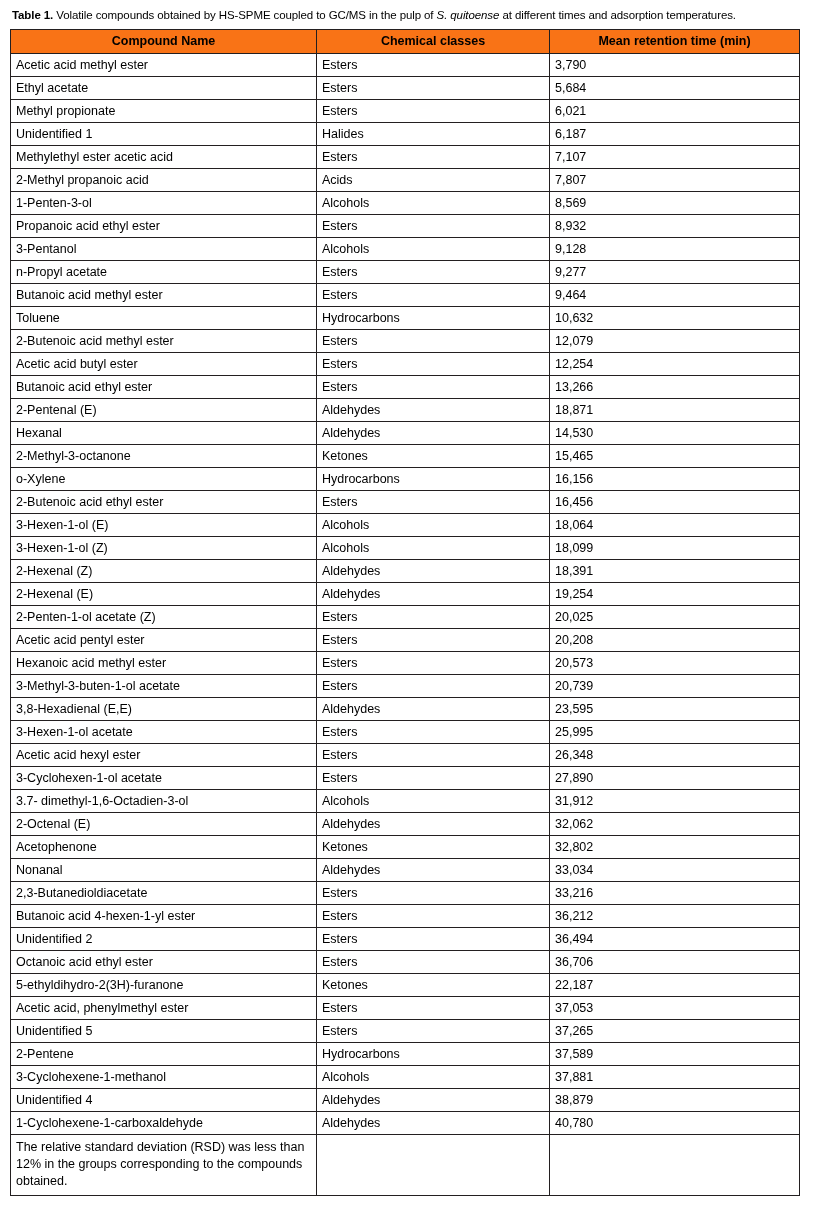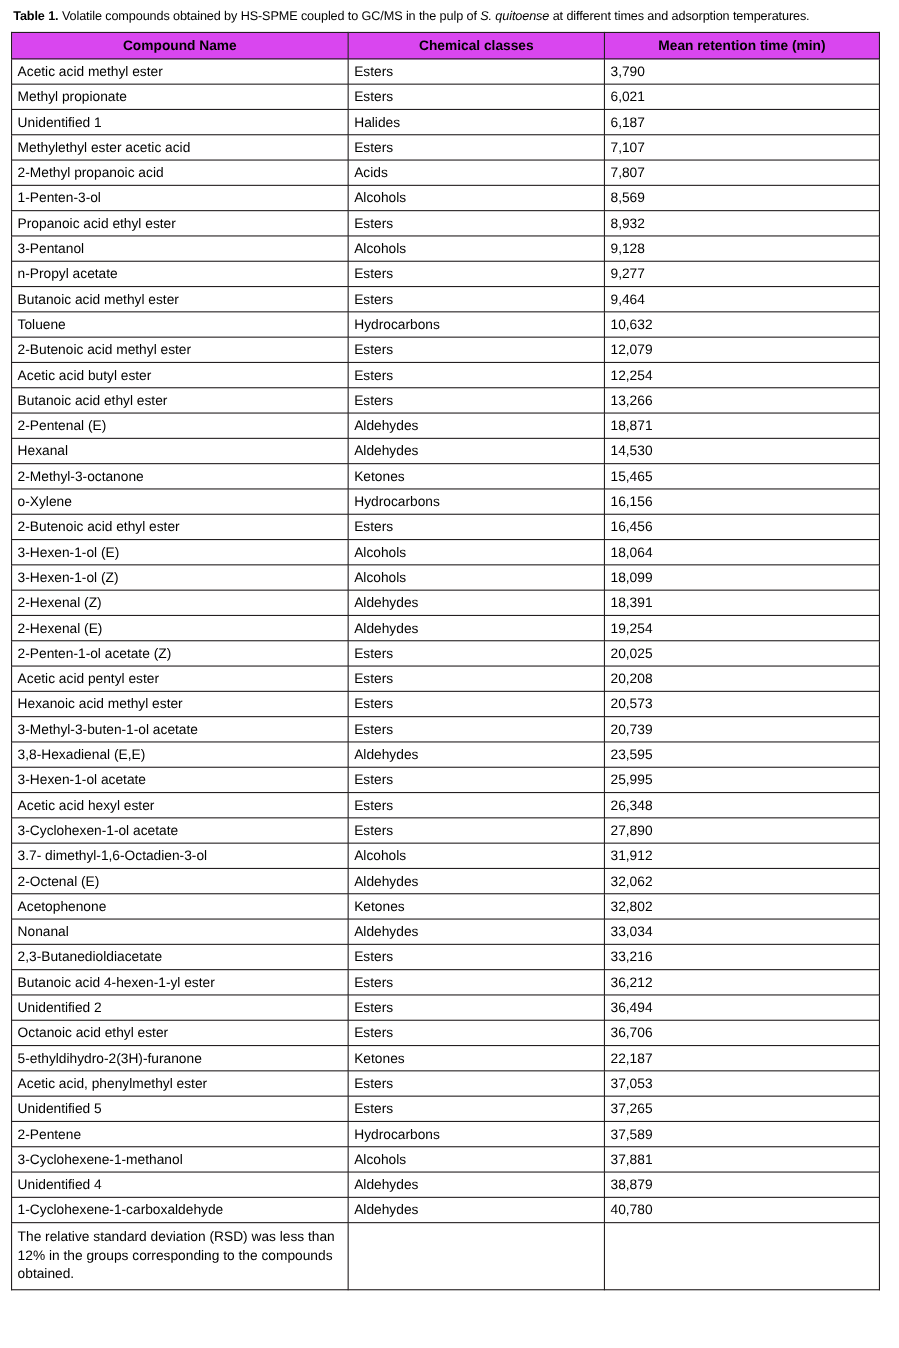--- a/index.html
+++ b/index.html
@@ -37,21 +37,21 @@
     border-collapse: collapse;
     table-layout: fixed;
     width: 789px;
     border: 1px solid #231f20;
     font-size: 12.5px;
   }
   table.vtable col.c1 { width: 306px; }
   table.vtable col.c2 { width: 233px; }
   table.vtable col.c3 { width: 250px; }
   table.vtable thead th {
-    background: #d946ef;
+    background: #f97316;
     border: 1px solid #231f20;
     font-size: 12.5px;
     font-weight: bold;
     text-align: center;
     padding: 4px 3px 5px 3px;
     line-height: 14px;
   }
   table.vtable tbody td {
     border: 1px solid #231f20;
     padding: 3px 5px 3px 5px;
@@ -95,20 +95,25 @@
         <th>Mean retention time (min)</th>
       </tr>
     </thead>
     <tbody id="tbody">
         <tr>
           <td>Acetic acid methyl ester</td>
           <td>Esters</td>
           <td>3,790</td>
         </tr>
         <tr>
+          <td>Ethyl acetate</td>
+          <td>Esters</td>
+          <td>5,684</td>
+        </tr>
+        <tr>
           <td>Methyl propionate</td>
           <td>Esters</td>
           <td>6,021</td>
         </tr>
         <tr>
           <td>Unidentified 1</td>
           <td>Halides</td>
           <td>6,187</td>
         </tr>
         <tr>

